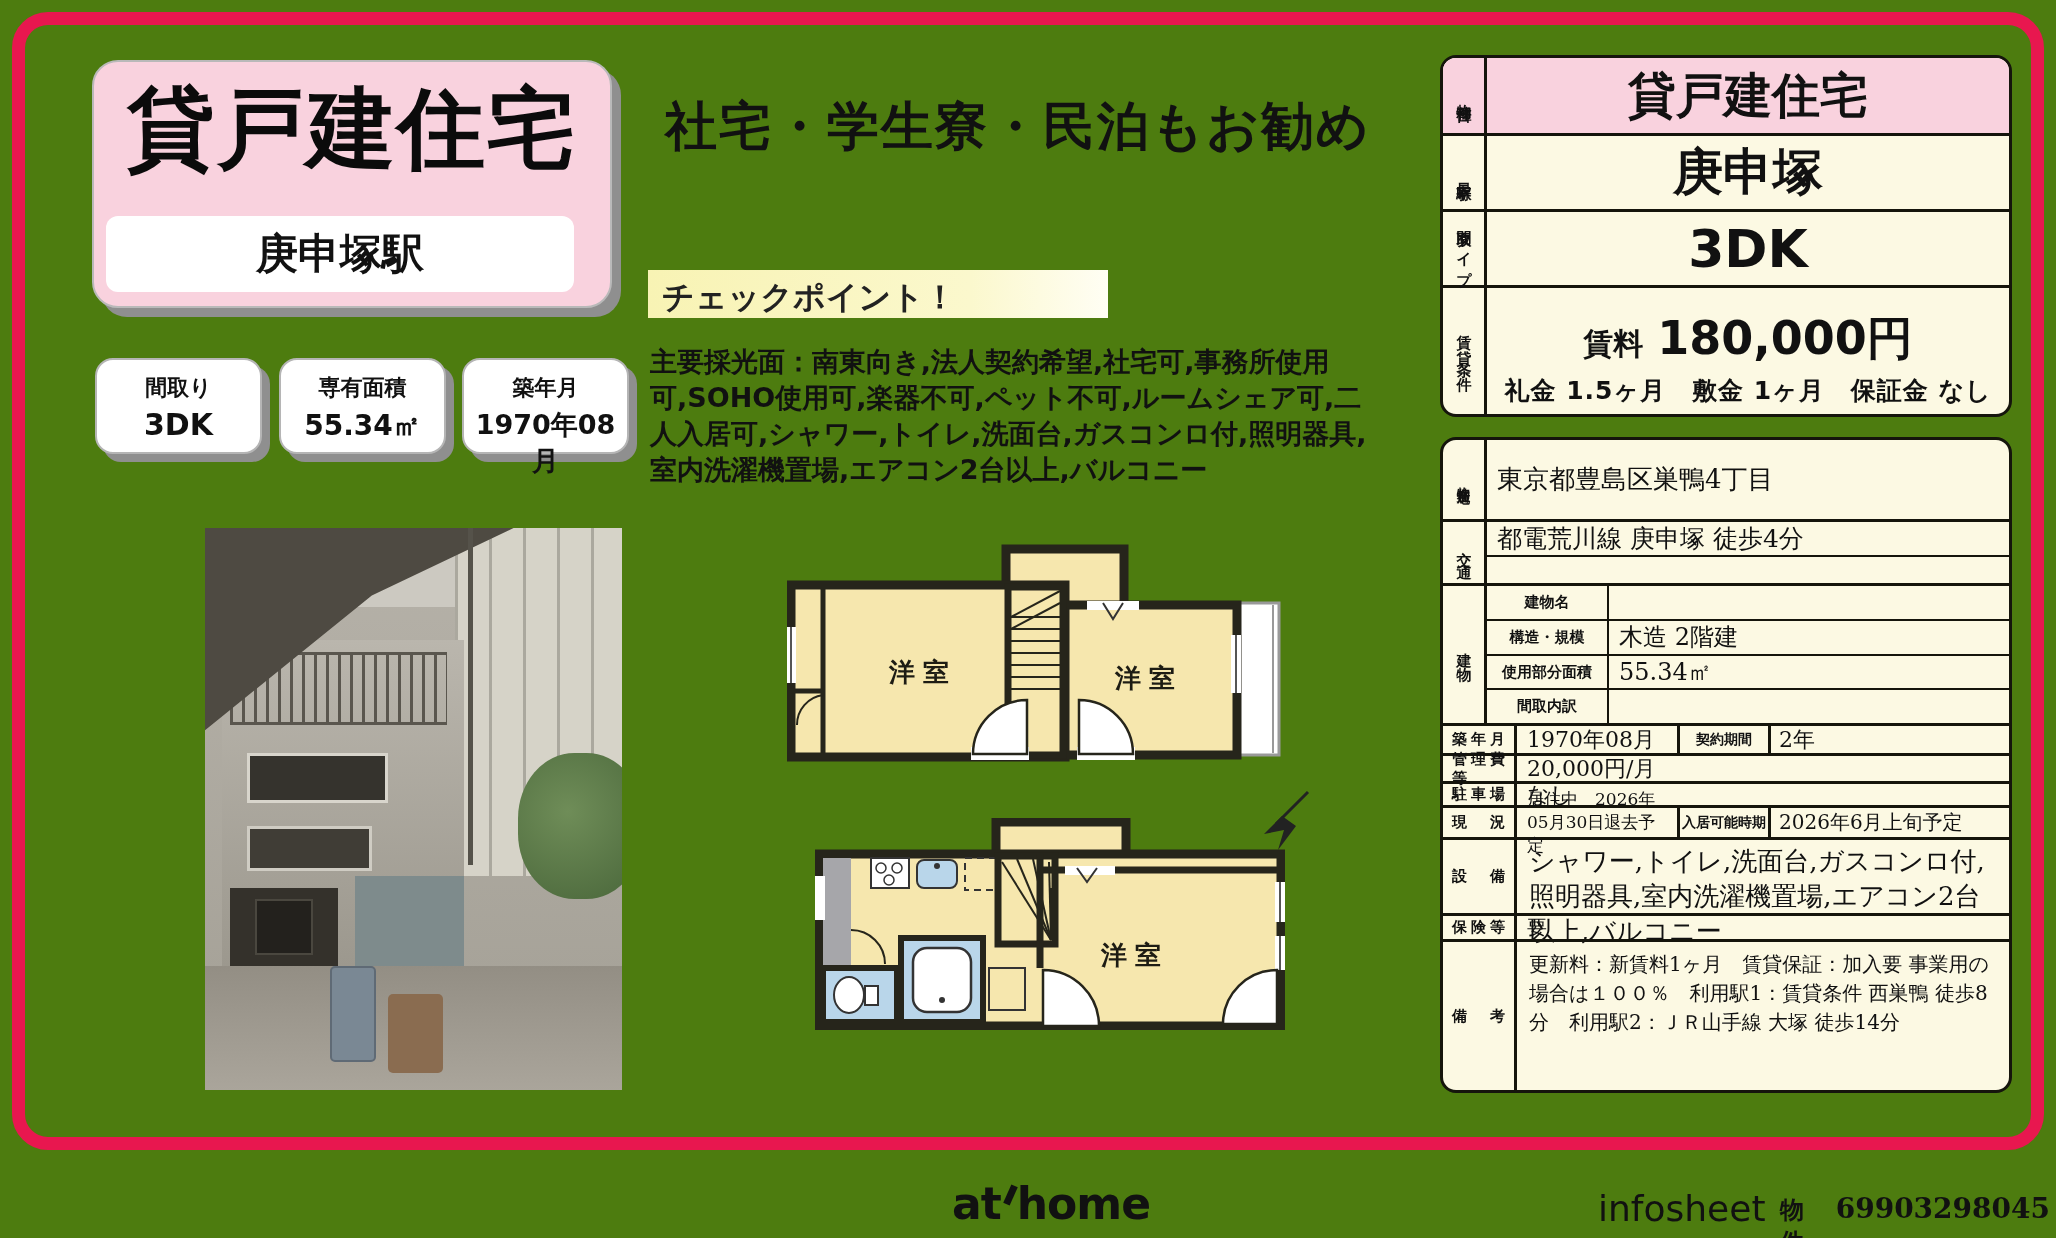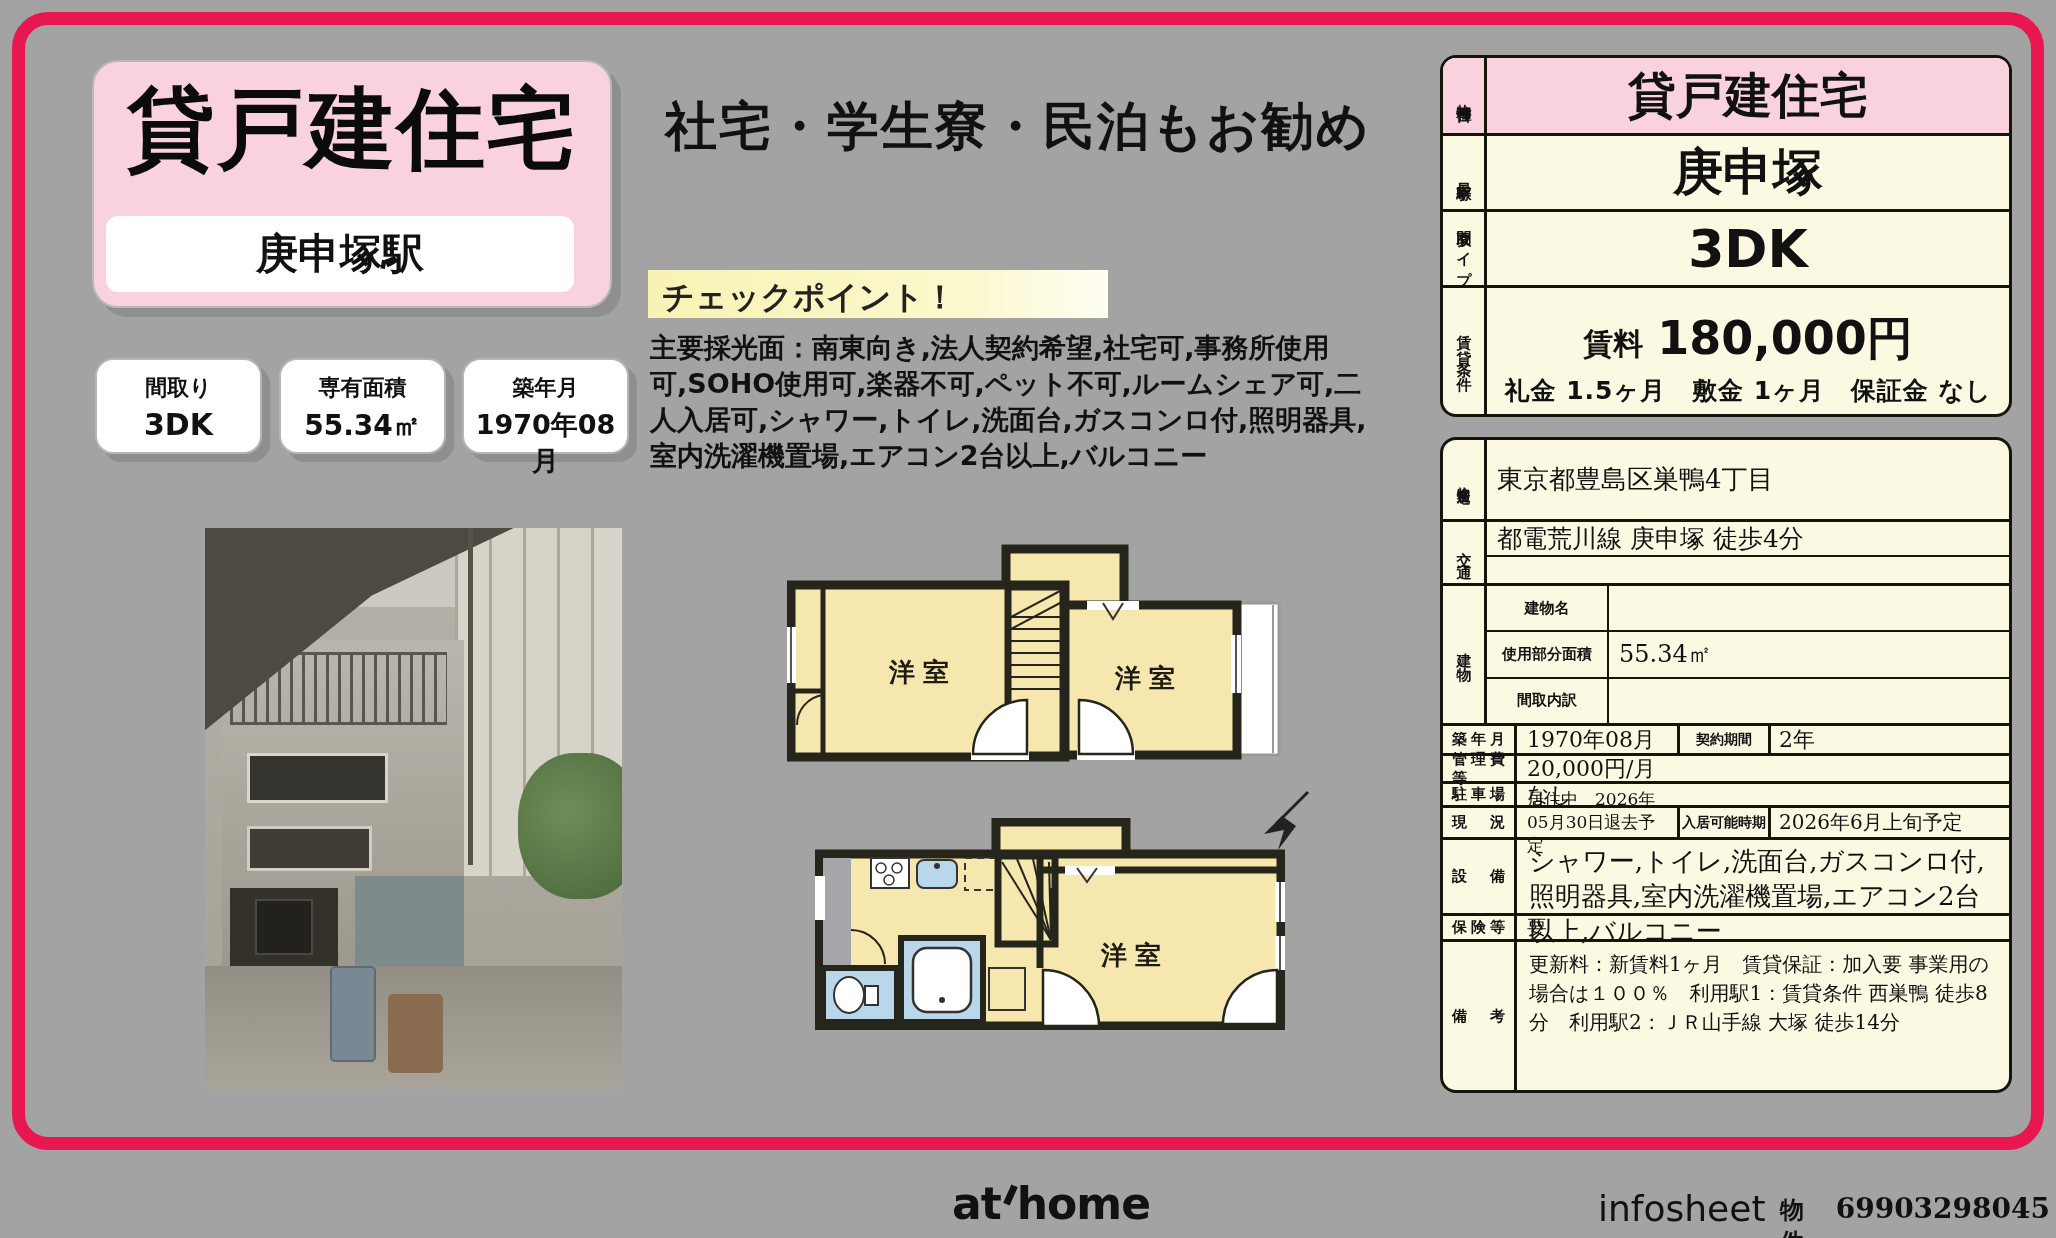--- a/index.html
+++ b/index.html
@@ -1,39 +1,39 @@
 <!DOCTYPE html>
 <html><head>
 <meta charset="utf-8">
 <style>
   * { margin:0; padding:0; box-sizing:border-box; }
   html,body { width:2056px; height:1238px; background:#fff; overflow:hidden;
     font-family:"DejaVu Sans","Liberation Sans",sans-serif; color:#111; }
-  .page { position:relative; width:2056px; height:1238px; background:#a3a3a3; }
+  .page { position:relative; width:2056px; height:1238px; background:#4d7c0f; }
 
   
   .frame { position:absolute; left:12px; top:12px; width:2032px; height:1138px;
     border:13px solid #e8174f; border-radius:36px; background:transparent; }
 
   
   .title-card { position:absolute; left:92px; top:60px; width:520px; height:248px;
     background:#f9d2de; border:2px solid #b9b9b9; border-radius:26px;
     box-shadow:9px 9px 0 #8f8f8f; }
   .title-text { margin-top:16px; text-align:center; font-size:88px; font-weight:900;
     letter-spacing:2px; color:#0b0b0b; line-height:1.15; }
   .station-box { position:absolute; left:12px; top:154px; width:468px; height:76px;
     background:#fff; border-radius:12px; display:flex; align-items:center; justify-content:center; }
   .station-box span { font-size:42px; font-weight:900; }
 
   .headline { position:absolute; left:665px; top:92px; font-size:52px; font-weight:800; letter-spacing:2px; }
 
   .cp-label { position:absolute; left:648px; top:270px; width:460px; height:48px;
     background:linear-gradient(90deg,#f8f3b4 0%,#fbf8cd 70%,#fffef4 100%);
     font-size:32px; font-weight:800; padding:6px 0 0 14px; color:#222; }
-  .cp-body { position:absolute; left:650px; top:330px; width:718px; font-size:27px;
+  .cp-body { position:absolute; left:650px; top:344px; width:718px; font-size:27px;
     font-weight:600; line-height:1.33; letter-spacing:0; }
 
   
   .stat { position:absolute; top:358px; width:167px; height:96px; background:#fff;
     border:2px solid #b5b5b5; border-radius:18px; box-shadow:8px 8px 0 #8f8f8f; text-align:center; }
   .stat .sl { font-size:22px; font-weight:800; margin-top:13px; }
   .stat .sv { font-size:30px; font-weight:900; margin-top:4px; }
 
   
   .photo { position:absolute; left:205px; top:528px; width:417px; height:562px;
@@ -336,20 +336,24 @@
     <div class="trow" style="height:140px;">
       <div class="vcell">
         <span class="vlabel loose">建物</span>
       </div>
       <div class="bstack">
         <div class="brow">
           <div class="blab">建物名</div>
           <div class="bval serif"></div>
         </div>
         <div class="brow">
+          <div class="blab">構造・規模</div>
+          <div class="bval serif">木造 2階建</div>
+        </div>
+        <div class="brow">
           <div class="blab" style="padding:0 14px; line-height:1.2;">使用部分面積</div>
           <div class="bval serif">55.34㎡</div>
         </div>
         <div class="brow">
           <div class="blab">間取内訳</div>
           <div class="bval serif"></div>
         </div>
       </div>
     </div>
 

